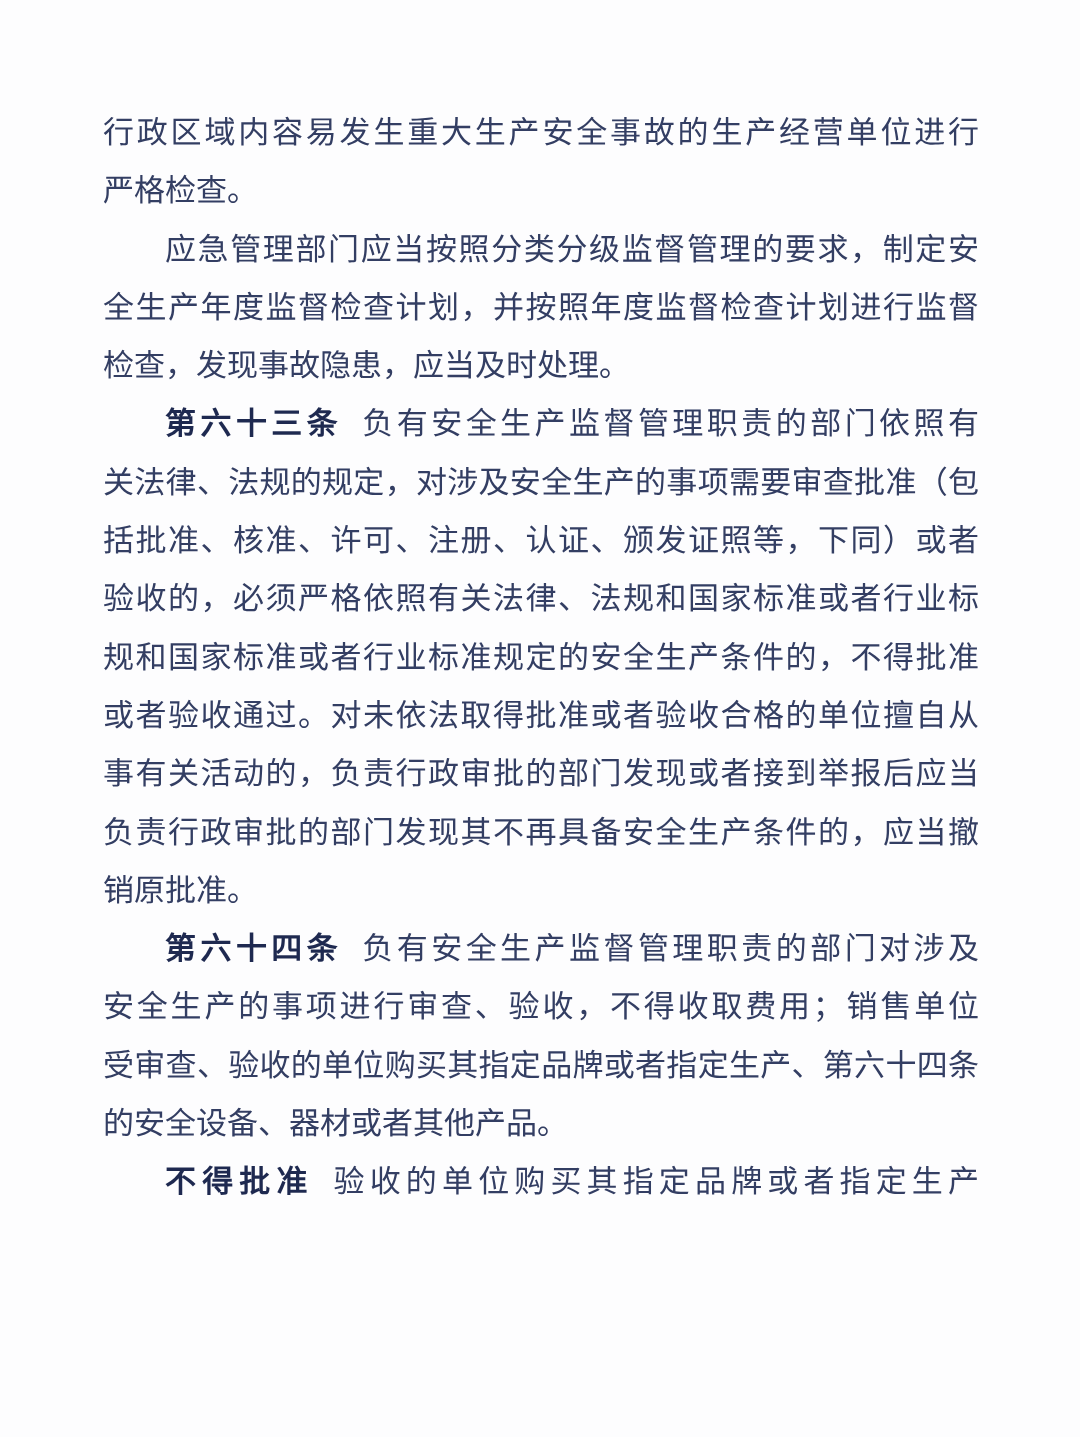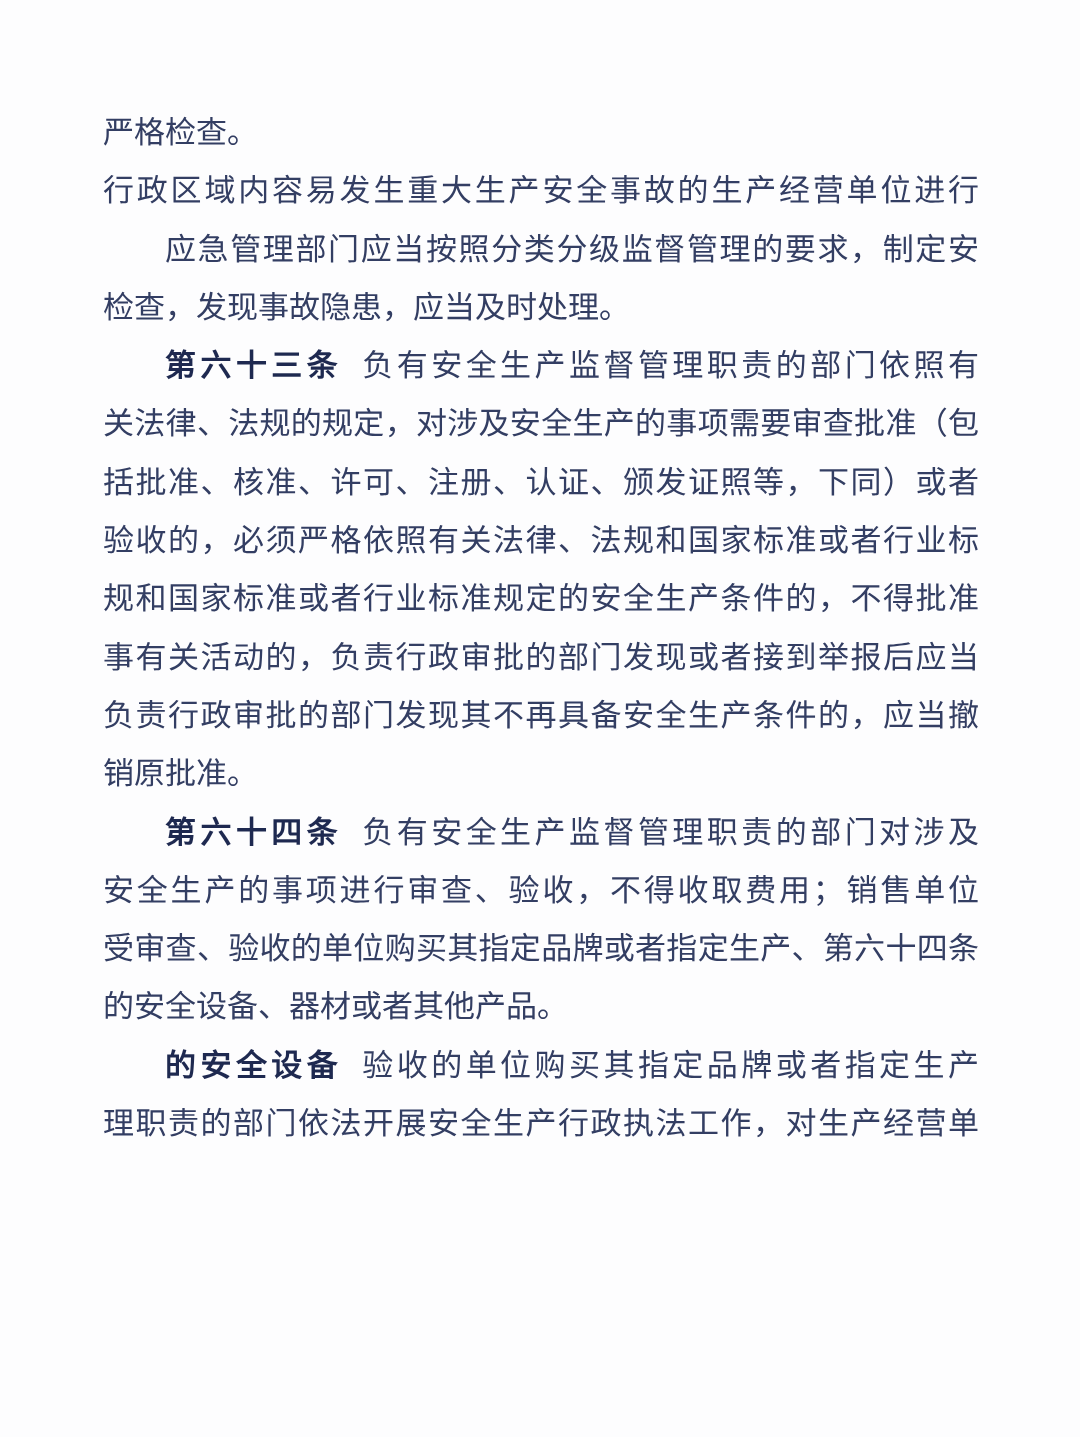--- a/index.html
+++ b/index.html
@@ -50,32 +50,33 @@
     color: var(--heading-color, #1e2950);
     margin-right: 20px;
     letter-spacing: 1px;
   }
 </style>
 </head>
 <body>
 
 <div class="page">
   <div class="doc-body">
+      <div class="line">行政区域内容易发生重大生产安全事故的生产经营单位进行</div>
       <div class="line para-last">严格检查。</div>
-      <div class="line">行政区域内容易发生重大生产安全事故的生产经营单位进行</div>
       <div class="line indent-first">应急管理部门应当按照分类分级监督管理的要求，制定安</div>
+      <div class="line">全生产年度监督检查计划，并按照年度监督检查计划进行监督</div>
       <div class="line para-last">检查，发现事故隐患，应当及时处理。</div>
       <div class="line indent-first"><span class="article-heading">第六十三条</span><span>负有安全生产监督管理职责的部门依照有</span></div>
       <div class="line">关法律、法规的规定，对涉及安全生产的事项需要审查批准（包</div>
       <div class="line">括批准、核准、许可、注册、认证、颁发证照等，下同）或者</div>
       <div class="line">验收的，必须严格依照有关法律、法规和国家标准或者行业标</div>
       <div class="line">规和国家标准或者行业标准规定的安全生产条件的，不得批准</div>
+      <div class="line">或者验收通过。对未依法取得批准或者验收合格的单位擅自从</div>
       <div class="line">事有关活动的，负责行政审批的部门发现或者接到举报后应当</div>
       <div class="line">负责行政审批的部门发现其不再具备安全生产条件的，应当撤</div>
       <div class="line para-last">销原批准。</div>
       <div class="line indent-first"><span class="article-heading">第六十四条</span><span>负有安全生产监督管理职责的部门对涉及</span></div>
       <div class="line">安全生产的事项进行审查、验收，不得收取费用；销售单位</div>
       <div class="line">受审查、验收的单位购买其指定品牌或者指定生产、第六十四条</div>
       <div class="line para-last">的安全设备、器材或者其他产品。</div>
-      <div class="line indent-first"><span class="article-heading">的安全设备</span><span>验收的单位购买其指定品牌或者指定生产</span></div>
-      <div class="line">理职责的部门依法开展安全生产行政执法工作，对生产经营单</div>
+      <div class="line indent-first"><span class="article-heading">不得批准</span><span>验收的单位购买其指定品牌或者指定生产</span></div>
     </div>
 </div>
 
 </body></html>

